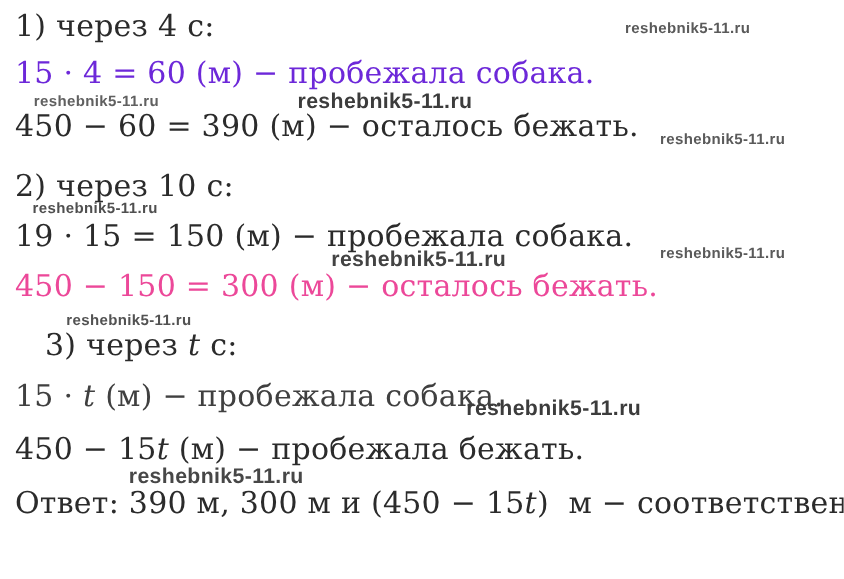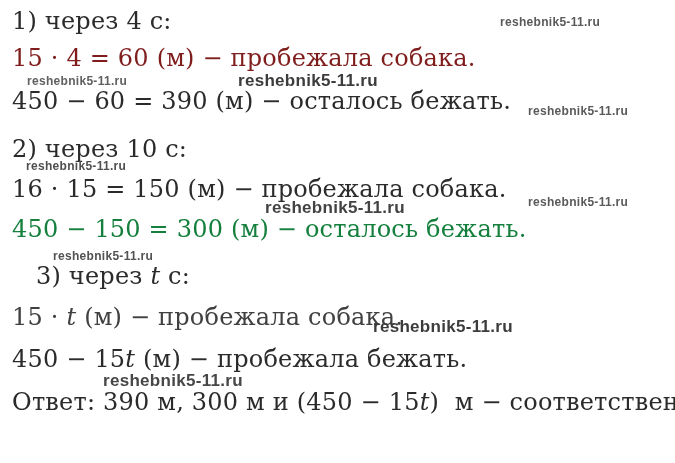--- a/index.html
+++ b/index.html
@@ -36,25 +36,25 @@
     letter-spacing: 0.3px;
     user-select: none;
   }
 </style>
 </head>
 <body>
 
 <div class="page">
   <div>
       <div class="line" style="top: 8px; color: rgb(43, 43, 43);"><span>1) через 4 с:</span></div>
-      <div class="line" style="top: 45px; color: #7f1d1d;"><span>15 · 4 = 60 (м) − пробежала собака.</span></div>
+      <div class="line" style="top: 45px; color: #6d28d9;"><span>15 · 4 = 60 (м) − пробежала собака.</span></div>
       <div class="line" style="top: 88px; color: rgb(43, 43, 43);"><span>450 − 60 = 390 (м) − осталось бежать.</span></div>
       <div class="line" style="top: 136px; color: rgb(43, 43, 43);"><span>2) через 10 с:</span></div>
-      <div class="line" style="top: 176px; color: rgb(43, 43, 43);"><span>16 · 15 = 150 (м) − пробежала собака.</span></div>
-      <div class="line" style="top: 216px; color: #15803d;"><span>450 − 150 = 300 (м) − осталось бежать.</span></div>
+      <div class="line" style="top: 176px; color: rgb(43, 43, 43);"><span>19 · 15 = 150 (м) − пробежала собака.</span></div>
+      <div class="line" style="top: 216px; color: #ec4899;"><span>450 − 150 = 300 (м) − осталось бежать.</span></div>
       <div class="line" style="top: 263px; color: rgb(43, 43, 43); margin-left: 24px;"><span>3) через </span><em>t</em><span> с:</span></div>
       <div class="line" style="top: 304px; color: #404040;"><span>15 · </span><em>t</em><span> (м) − пробежала собака.</span></div>
       <div class="line" style="top: 346px; color: rgb(43, 43, 43);"><span>450 − 15</span><em>t</em><span> (м) − пробежала бежать.</span></div>
       <div class="line" style="top: 389px; color: rgb(43, 43, 43);"><span>Ответ: 390 м, 300 м и (450 − 15</span><em>t</em><span>)  м − соответственно.</span></div>
     </div>
   <div>
       <div class="watermark" style="left: 500px; top: 15px; font-size: 12px; color: rgb(90, 90, 90);">reshebnik5-11.ru</div>
       <div class="watermark" style="left: 27px; top: 74px; font-size: 12px; color: rgb(96, 96, 96);">reshebnik5-11.ru</div>
       <div class="watermark" style="left: 238px; top: 71px; font-size: 17px; color: rgb(60, 60, 60);">reshebnik5-11.ru</div>
       <div class="watermark" style="left: 528px; top: 104px; font-size: 12px; color: rgb(90, 90, 90);">reshebnik5-11.ru</div>

